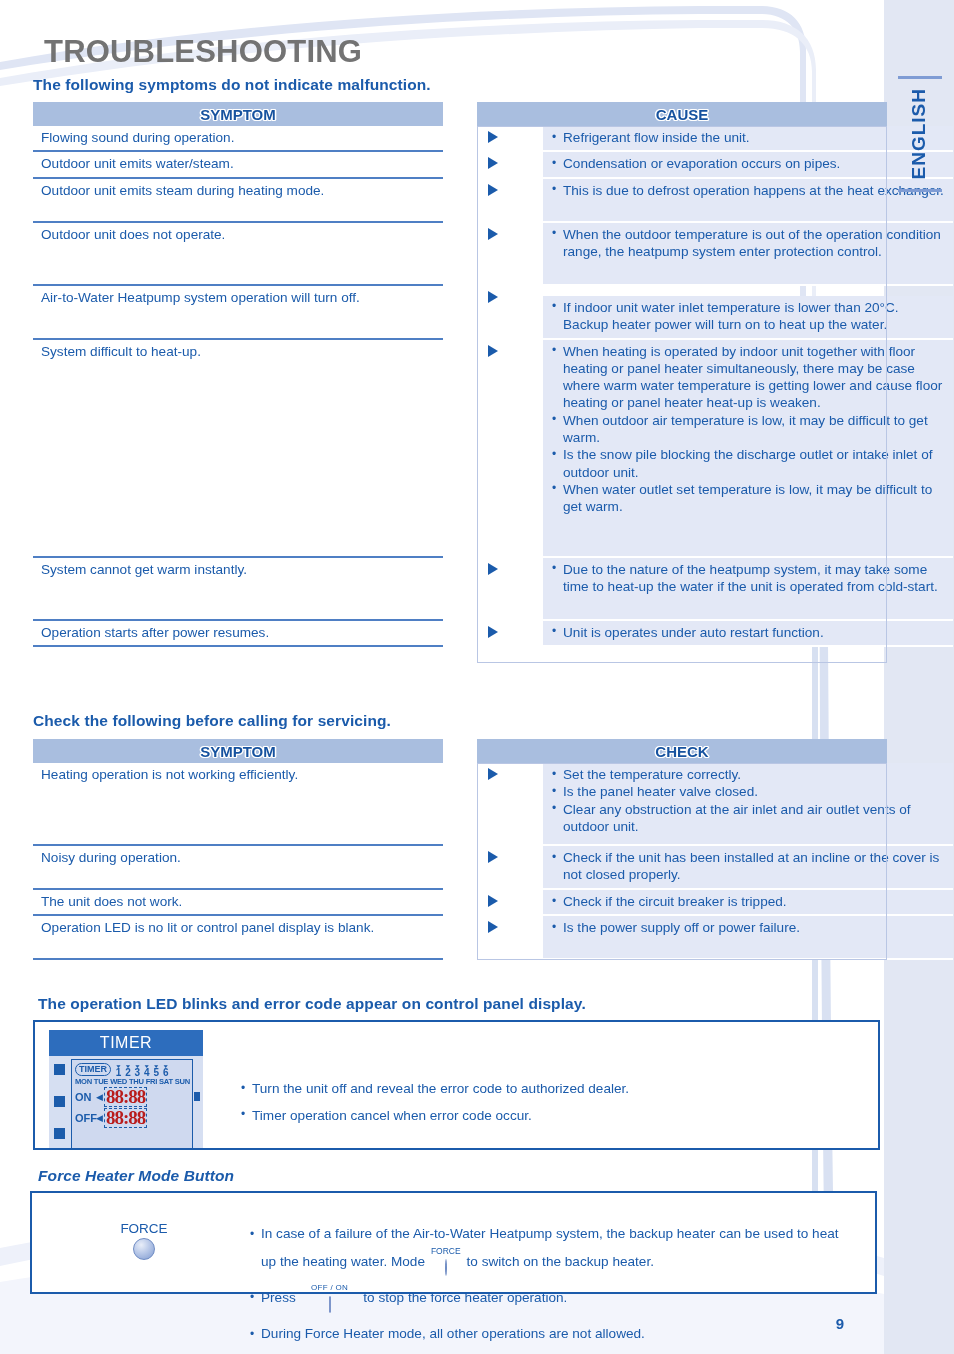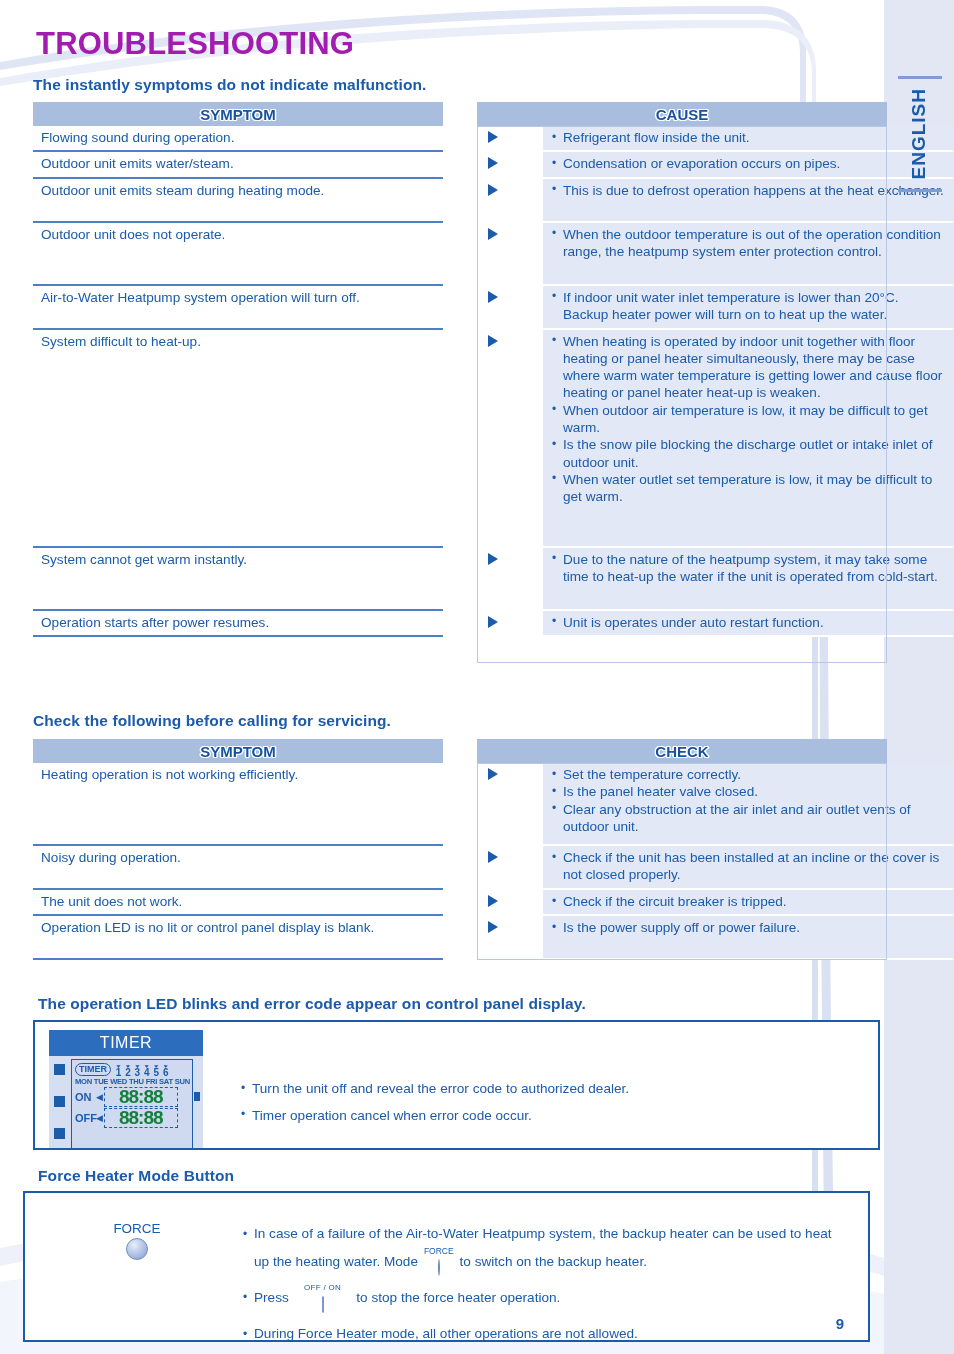--- a/index.html
+++ b/index.html
@@ -37,25 +37,25 @@
     writing-mode: vertical-rl;
     transform: rotate(180deg);
     font-weight: bold;
     font-size: 19px;
     letter-spacing: 1px;
     color:#1b5bab;
   }
 
   
   h1.page-title {
-    margin: 0;
+    margin: 8px;
     position:absolute; left:36px; top:26px;
     font-size: 31px; font-weight: bold;
     letter-spacing: 0.2px;
-    color:#a21caf;
+    color:#737373;
   }
   .sec-head {
     position:absolute; left:33px;
     font-size: 15.5px; font-weight: bold;
     color: #1b5bab;
     letter-spacing: 0.1px;
   }
 
   
   .tbl { position:absolute; }
@@ -169,23 +169,23 @@
   .lcd .days {
     display:flex; justify-content:space-between;
     font-size:7.6px; font-weight:bold; color:#1c5cab;
     letter-spacing:-0.3px; margin-top:1px;
   }
   .lcd .onoff { display:flex; align-items:center; margin-top:1px;}
   .lcd .onoff .lab { font-size:11px; font-weight:bold; color:#1c5cab; width:21px;}
   .lcd .onoff .car { font-size:9px; color:#1c5cab; margin-right:1px;}
   .lcd .digits {
     border:1px dashed #1c5cab;
-    font-family:Liberation Sans, sans-serif;
+    font-family:Liberation Serif, serif;
     font-size:19px; font-weight:bold; letter-spacing:-1px;
-    color:#15803d; line-height:18px; padding:0 14px;
+    color:#b91c1c; line-height:18px; padding:0 1px;
   }
   .lcd .sidenub{
     position:absolute; right:3px; top:36px;
     width:6px;height:9px;background:#1c5cab;
   }
 
   
   .force-btn-block {
     position:absolute;
     text-align:center;
@@ -228,21 +228,21 @@
   <path d="M824 330 C 830 600, 828 1000, 836 1354 L 826 1354 C 820 1000, 820 600, 818 330 Z" fill="#d9e1f2"></path>
   <path d="M0 1248 C 180 1212, 420 1200, 620 1214 C 740 1222, 820 1240, 884 1258 L 884 1276 C 820 1256, 740 1238, 620 1230 C 420 1216, 180 1228, 0 1266 Z" fill="#eef1fa"></path>
   <path d="M0 1282 C 200 1248, 460 1242, 680 1262 C 760 1270, 830 1282, 884 1294 L 884 1354 L 0 1354 Z" fill="#f3f5fc"></path>
   <rect x="884" y="0" width="70" height="1354" fill="#e2e7f3"></rect>
 </svg>
 
 <div id="page">
 
   <h1 class="page-title">TROUBLESHOOTING</h1>
 
-  <div class="sec-head" style="top:76px;">The instantly symptoms do not indicate malfunction.</div>
+  <div class="sec-head" style="top:76px;">The following symptoms do not indicate malfunction.</div>
 
   <div class="tbl" id="tbl1" style="left:33px; top:102px;">
     <div class="hdr-row">
       <div class="hdr-cell hdr-left">SYMPTOM</div>
       <div class="hdr-gap"></div>
       <div class="hdr-cell hdr-right">CAUSE</div>
     </div>
     <div class="rows" id="tbl1-rows">
         <div class="row" style="min-height: 26px;">
           <div class="cell-sym" style="min-height: 26px;">Flowing sound during operation.</div>
@@ -286,21 +286,21 @@
             <ul>
               <li>When the outdoor temperature is out of the operation condition range, the heatpump system enter protection control.</li>
             </ul>
           </div>
         </div>
         <div class="row" style="min-height: 44px;">
           <div class="cell-sym" style="min-height: 44px;">Air-to-Water Heatpump system operation will turn off.</div>
           <div class="cell-arrow">
             <span class="tri"></span>
           </div>
-          <div class="cell-cause" style="min-height: 44px;">
+          <div class="cell-cause" style="min-height: 44px; margin-top: 10px;">
             <ul>
               <li>If indoor unit water inlet temperature is lower than 20°C. Backup heater power will turn on to heat up the water.</li>
             </ul>
           </div>
         </div>
         <div class="row" style="min-height: 218px;">
           <div class="cell-sym" style="min-height: 218px;">System difficult to heat-up.</div>
           <div class="cell-arrow">
             <span class="tri"></span>
           </div>
@@ -465,23 +465,23 @@
     </div>
 
     <div class="panel-text" style="position:absolute; left:188px; top:42px; width:630px;">
       <ul id="s3-bullets">
           <li style="margin-bottom: 9px;">Turn the unit off and reveal the error code to authorized dealer.</li>
           <li style="margin-bottom: 9px;">Timer operation cancel when error code occur.</li>
         </ul>
     </div>
   </div>
 
-  <div class="sec-head" style="top:1167px; left:38px;">Force Heater Mode Button</div>
-
-  <div class="panel" style="left:23px; top:1191px; width:847px; height:151px;">
+  <div class="sec-head" style="top:1167px; left:38px;font-style:italic;">Force Heater Mode Button</div>
+
+  <div class="panel" style="left:30px; top:1191px; width:847px; height:103px;">
 
     <div class="force-btn-block" style="left:64px; top:28px; width:96px;">
       <div>FORCE</div>
       <div class="round-btn"></div>
     </div>
 
     <div class="panel-text" style="position:absolute; left:200px; top:12px; width:630px; line-height:26px;">
       <ul>
         <li>
           <span>In case of a failure of the Air-to-Water Heatpump system, the backup heater can be used to heat up the heating water. Mode</span>

